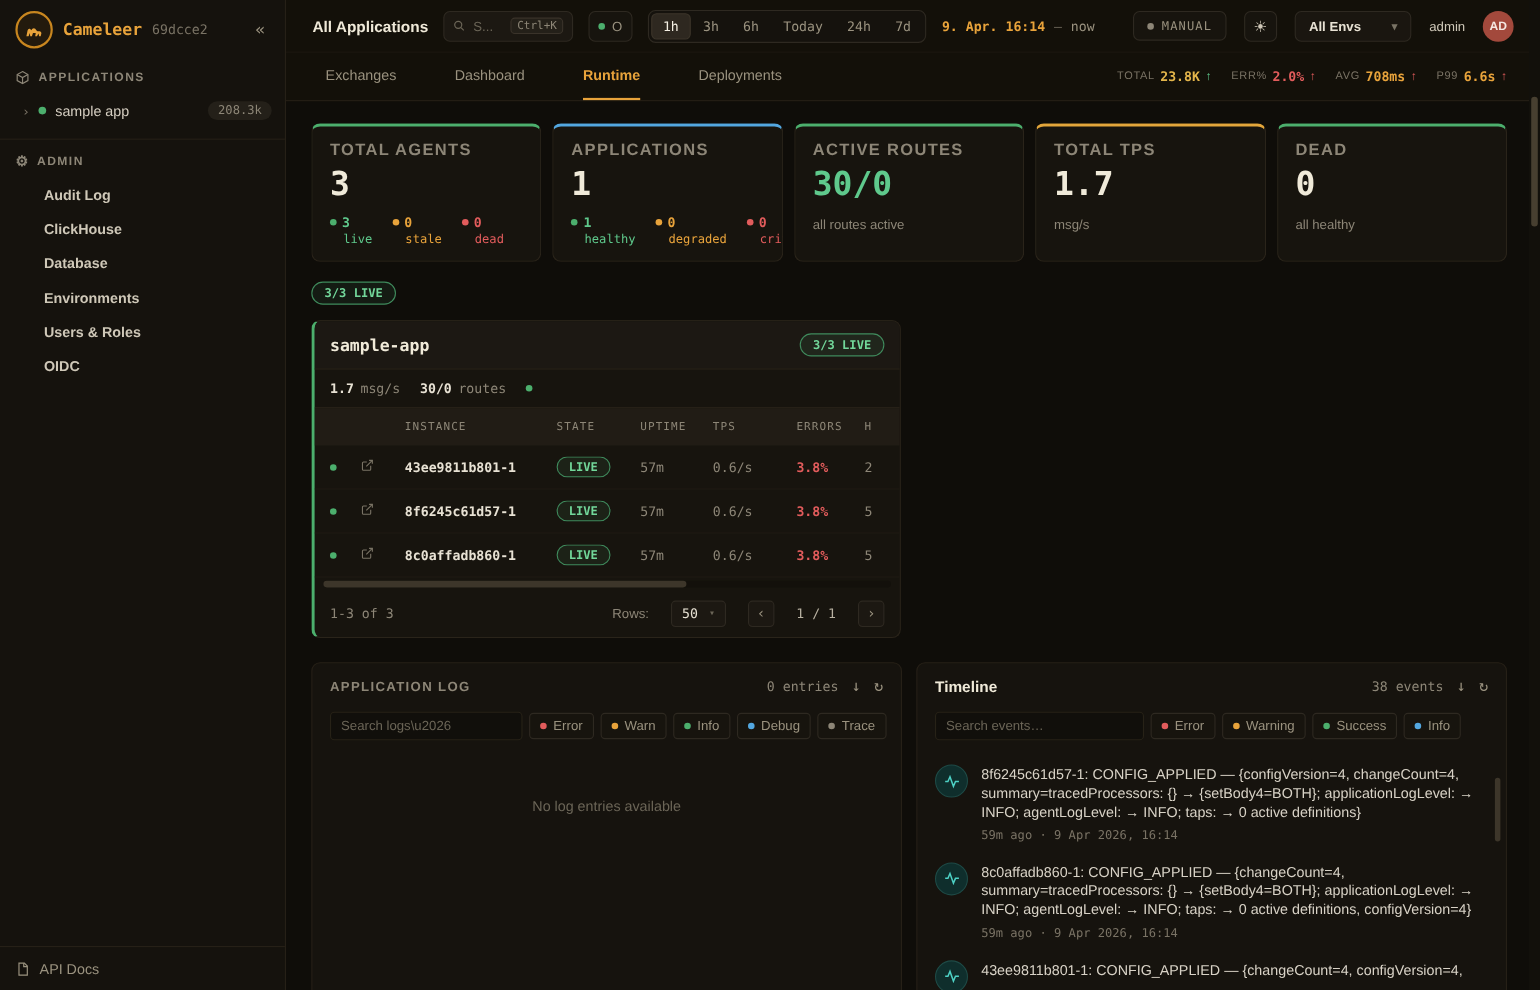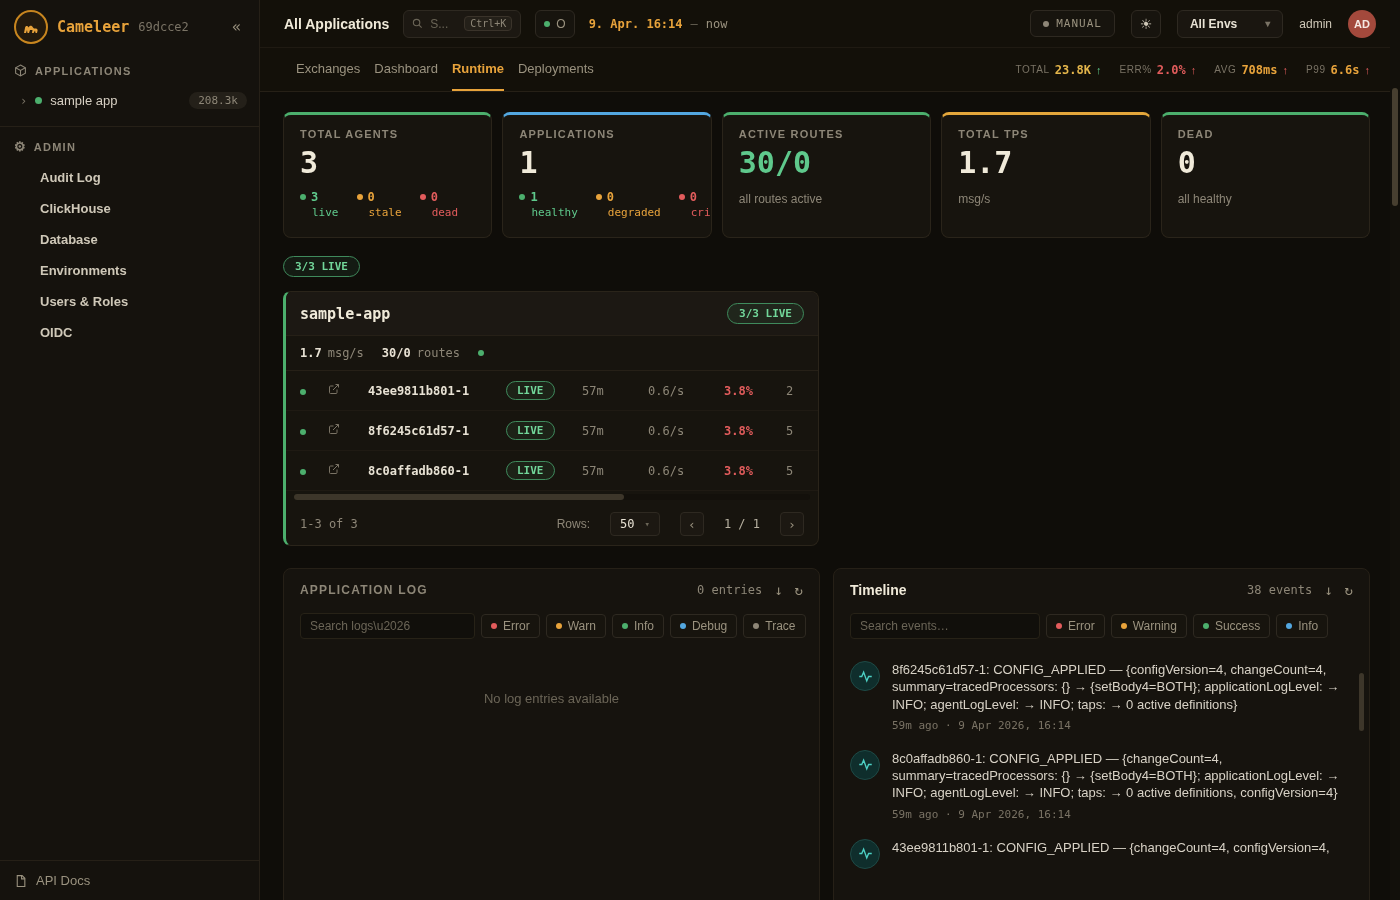--- a/index.html
+++ b/index.html
@@ -65,40 +65,40 @@
   .icon-btn{width:30px;height:28px;border:1px solid #2e2921;border-radius:6px;background:#17140e;
     color:#cfc8b8;display:flex;align-items:center;justify-content:center;font-size:14px;cursor:pointer;}
   .env-select{border:1px solid #2e2921;border-radius:6px;background:#1a1610;color:#e8e2d4;
     font-size:12px;font-weight:bold;padding:6px 12px;display:flex;align-items:center;gap:28px;cursor:pointer;}
   .env-select .caret{color:#7a7365;font-size:10px;}
   .user-name{color:#cfc8b8;font-size:12px;}
   .avatar{width:28px;height:28px;border-radius:50%;background:#a3493c;color:#f5e8e2;font-size:11px;
     font-weight:bold;display:flex;align-items:center;justify-content:center;cursor:pointer;}
 
   .tabsbar{height:44px;background:#131009;border-bottom:1px solid #262017;display:flex;
-    align-items:stretch;padding:0 30px 0 36px;gap:14px;flex:0 0 44px;}
+    align-items:stretch;padding:0 30px 0 36px;gap:53px;flex:0 0 44px;}
   .tab{display:flex;align-items:center;color:#9a927f;font-size:13px;cursor:pointer;
     border-bottom:2px solid transparent;}
   .tab.active{color:#e8a33b;border-bottom-color:#e8a33b;font-weight:bold;}
   .tab-stats{margin-left:auto;display:flex;align-items:center;gap:18px;}
   .tstat{display:flex;align-items:center;gap:5px;white-space:nowrap;}
   .tstat .lbl{color:#7a7365;font-size:10px;letter-spacing:.6px;}
   .tstat .val{font-size:12px;font-weight:bold;}
   .tstat .arr{font-size:11px;font-weight:bold;}
 
   .content{flex:1;padding:20px 30px 0 23px;overflow:hidden;position:relative;}
 
   
   .cards-row{display:flex;gap:10px;}
   .scard{flex:1;height:126px;background:#17140e;border:1px solid #2a241a;border-top-width:3px;
     border-radius:8px;padding:13px 16px;overflow:hidden;}
   .accent-green{border-top-color:#4caf6d;}
   .accent-blue{border-top-color:#53a7e0;}
   .accent-orange{border-top-color:#e3a63b;}
-  .scard .lbl{font-size:11px;letter-spacing:1.2px;color:#8d8677;font-weight:bold;}
+  .scard .lbl{font-size:15px;letter-spacing:1.2px;color:#8d8677;font-weight:bold;}
   .scard .val{font-size:30px;font-weight:bold;color:#f0ead9;margin-top:8px;line-height:1;}
   .subs{display:flex;gap:18px;margin-top:12px;white-space:nowrap;}
   .sub{display:flex;flex-direction:column;gap:2px;font-size:12px;}
   .sub .l1{display:flex;align-items:center;gap:5px;font-weight:bold;}
   .sub .l2{padding-left:12px;font-size:11px;}
   .scard .subtext{margin-top:14px;font-size:12px;color:#8d8677;}
 
   .live-pill{display:inline-flex;align-items:center;border:1px solid #3f8a5c;border-radius:12px;
     background:rgba(95,201,140,.08);color:#72d79a;font-size:11px;font-weight:bold;
     padding:3px 11px;white-space:nowrap;}
@@ -240,20 +240,28 @@
         </span>
         <span>S...</span>
         <span class="kbd mono">Ctrl+K</span>
       </div>
 
       <div class="online-pill">
         <span class="dot sm green"></span>
         <span>O</span>
       </div>
 
+      <div class="seg">
+        <button class="active">1h</button>
+        <button>3h</button>
+        <button>6h</button>
+        <button>Today</button>
+        <button>24h</button>
+        <button>7d</button>
+      </div>
 
       <div class="daterange mono">
         <span class="from">9. Apr. 16:14</span>
         <span class="c-dim">—</span>
         <span class="c-gray">now</span>
       </div>
 
       <div class="right-cluster">
         <div class="manual-btn mono">
           <span class="dot sm gray"></span>
@@ -385,20 +393,30 @@
           <span class="live-pill mono">3/3 LIVE</span>
         </div>
         <div class="ac-metrics mono">
           <span class="num">1.7</span>
             <span class="unit">msg/s</span>
           <span class="num">30/0</span>
             <span class="unit">routes</span>
           <span class="dot sm green"></span>
         </div>
 
+        <div class="tgrid thead mono">
+          <div class="tcell"></div>
+            <div class="tcell"></div>
+          <div class="tcell">INSTANCE</div>
+          <div class="tcell">STATE</div>
+          <div class="tcell">UPTIME</div>
+          <div class="tcell">TPS</div>
+          <div class="tcell">ERRORS</div>
+          <div class="tcell">H</div>
+        </div>
 
         <div class="tgrid trow mono">
           <div class="tcell" style="padding-left:14px;"><span class="dot sm green"></span></div>
           <div class="tcell"><span class="ext-icon">
                 <svg width="12" height="12" viewBox="0 0 24 24" fill="none" stroke="currentColor" stroke-width="2">
                   <path d="M18 13v6a2 2 0 0 1-2 2H5a2 2 0 0 1-2-2V8a2 2 0 0 1 2-2h6"></path>
                   <path d="M15 3h6v6"></path>
                   <path d="M10 14L21 3"></path>
                 </svg>
               </span></div>

